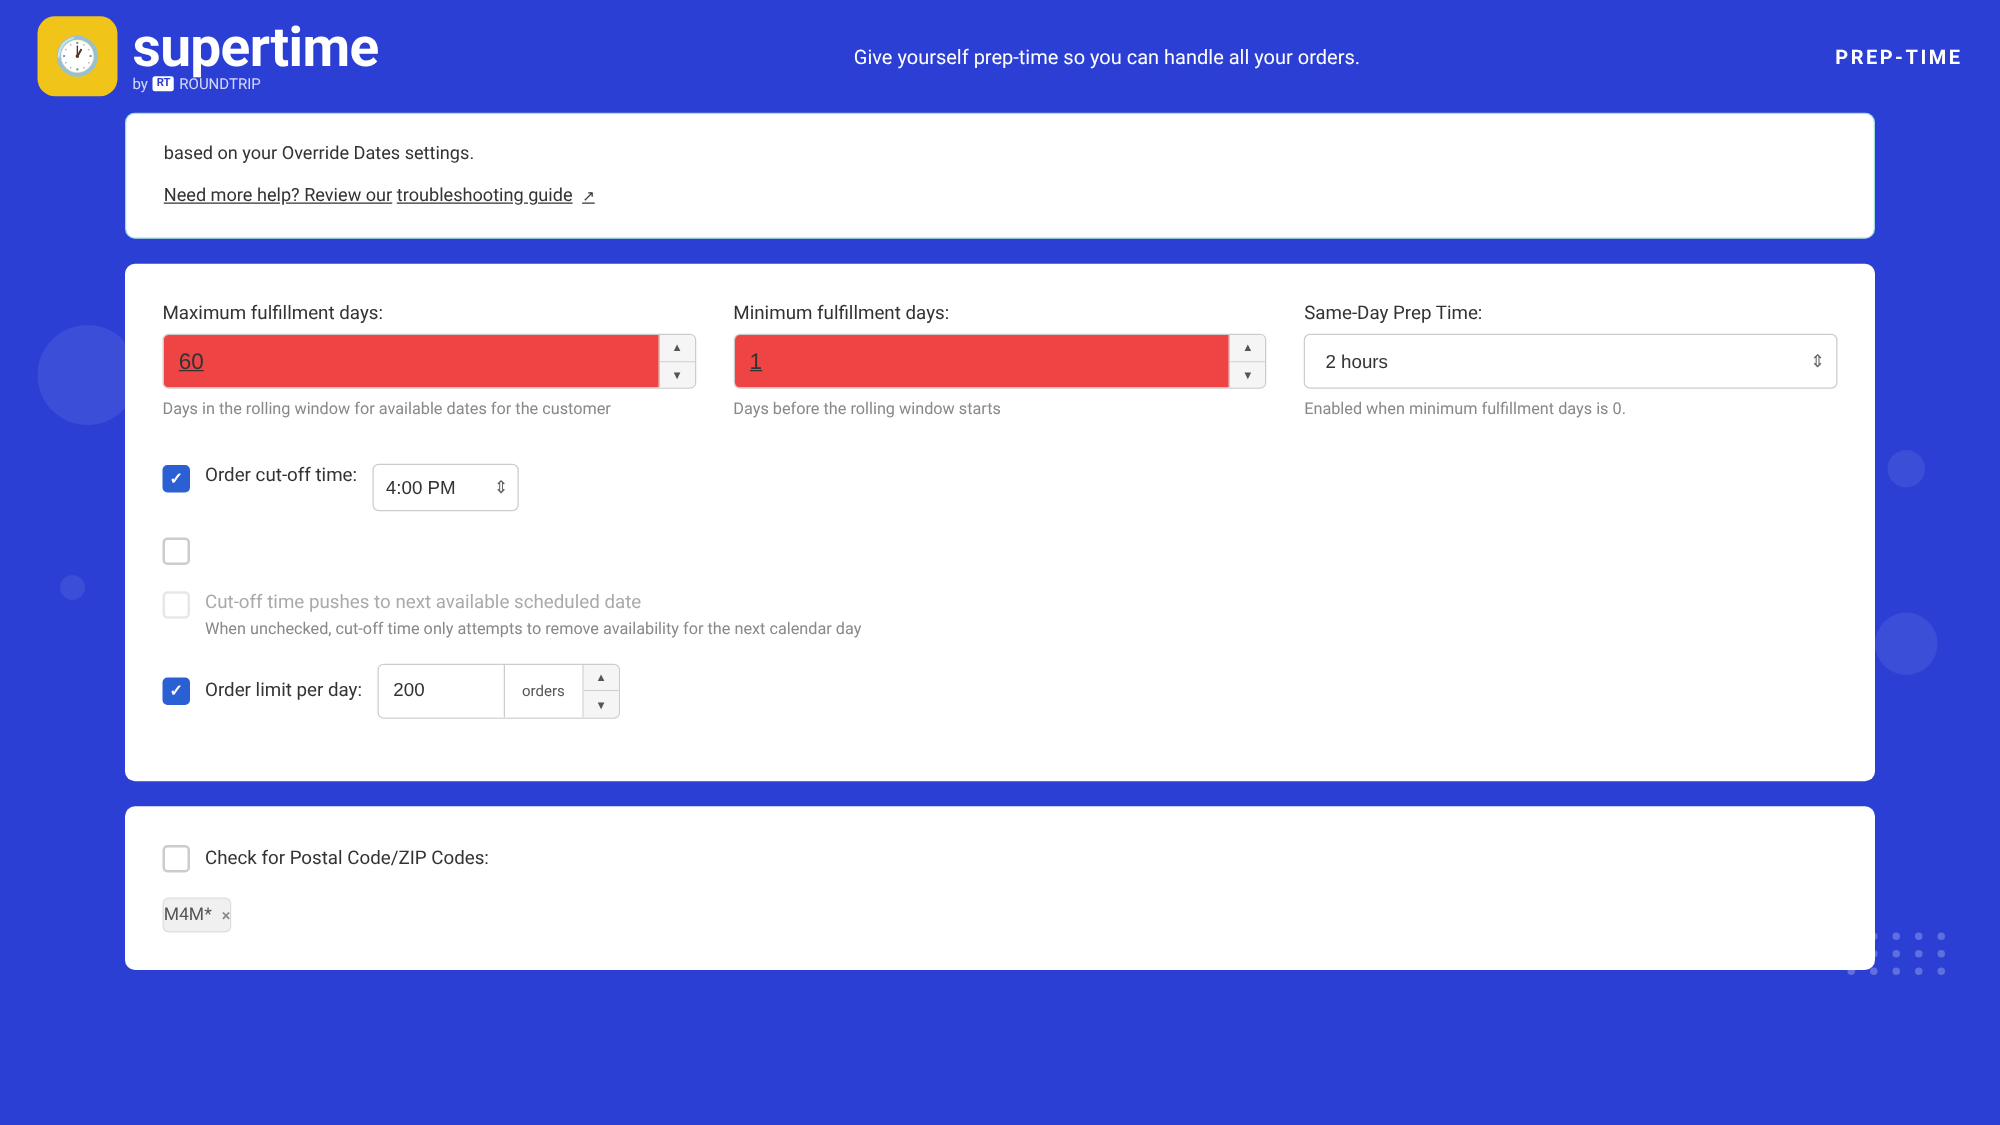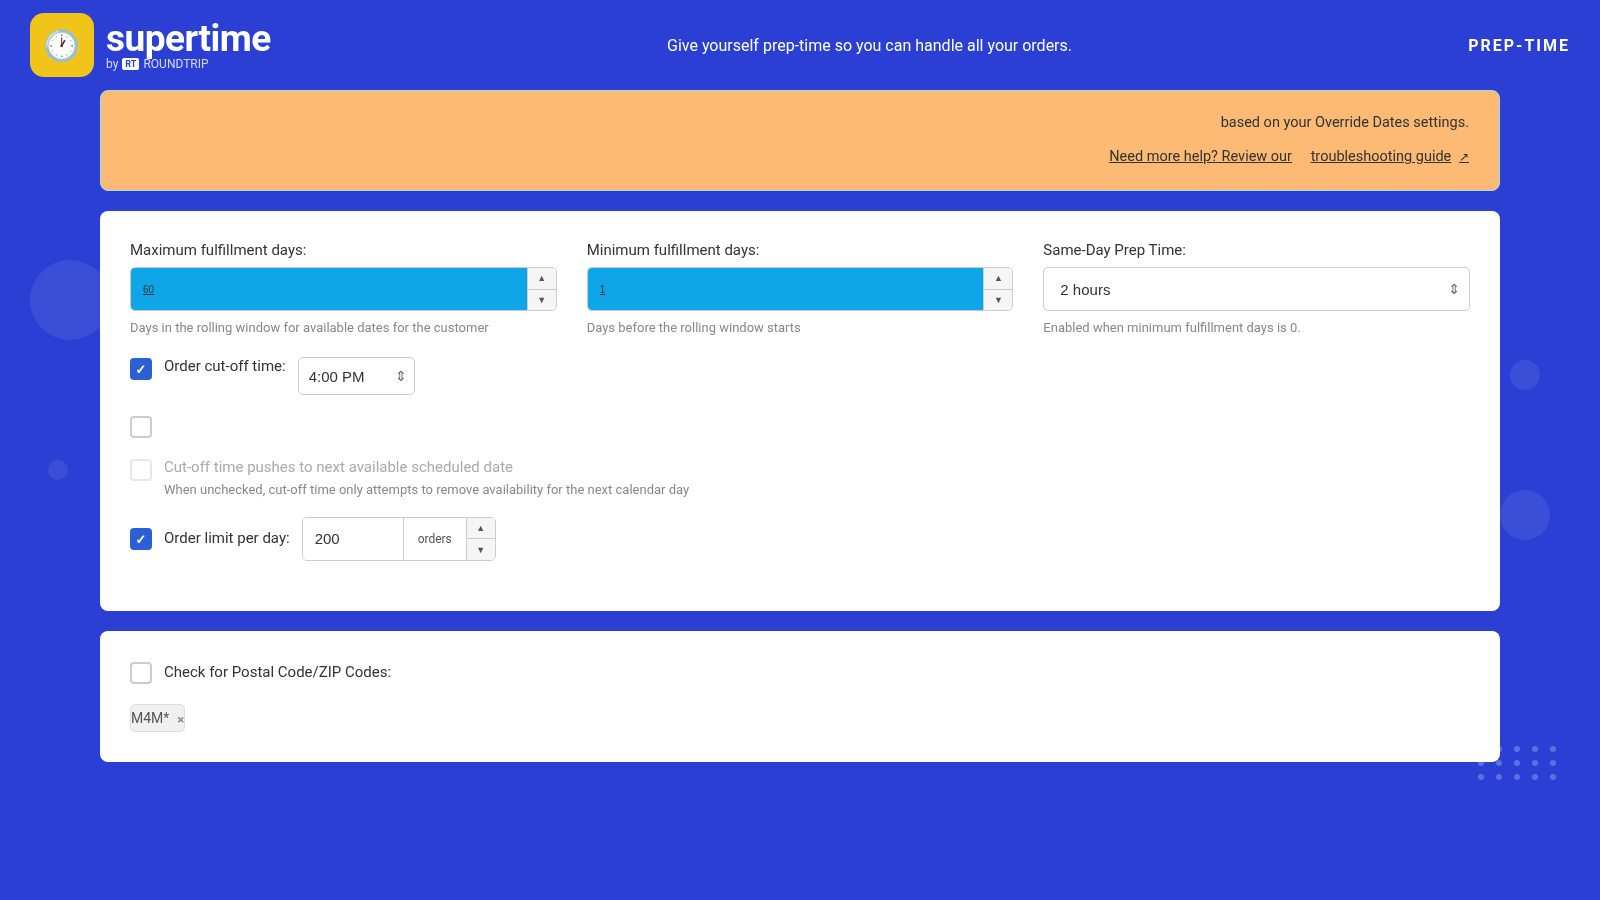--- a/index.html
+++ b/index.html
@@ -64,21 +64,21 @@
       justify-content: center;
       font-size: 30px;
       flex-shrink: 0;
     }
     .logo-text {
       display: flex;
       flex-direction: column;
     }
     .logo-name {
       color: white;
-      font-size: 37px;
+      font-size: 44px;
       font-weight: 700;
       letter-spacing: -0.5px;
       line-height: 1;
     }
     .logo-by {
       color: rgba(255,255,255,0.8);
       font-size: 12px;
       display: flex;
       align-items: center;
       gap: 4px;
@@ -106,61 +106,59 @@
 
     
     .content-wrapper {
       margin: 0 100px;
       position: relative;
       z-index: 5;
     }
 
     
     .info-box {
-      background: #fdba74;
+      background: #ffffff;
       border: 1.5px solid #a0dede;
       border-radius: 8px;
       padding: 20px 30px 25px;
       margin-bottom: 20px;
-      text-align: right;
     }
     .info-box p {
       color: #333;
       font-size: 14.5px;
       line-height: 1.6;
       margin-bottom: 12px;
     }
     .info-link {
       color: #333;
       font-size: 14.5px;
       text-decoration: none;
     }
     .info-link span {
       text-decoration: underline;
-      margin-left: 15px;
     }
     .info-link .ext-icon {
       display: inline-block;
       margin-left: 4px;
       font-size: 12px;
     }
 
     
     .settings-card {
       background: white;
       border-radius: 8px;
       padding: 30px 30px;
       margin-bottom: 20px;
     }
 
     
     .fulfillment-row {
       display: flex;
       gap: 30px;
-      margin-bottom: 20px;
+      margin-bottom: 34px;
       align-items: flex-start;
     }
     .fulfillment-col {
       flex: 1;
     }
     .field-label {
       font-size: 15px;
       color: #333;
       margin-bottom: 8px;
       font-weight: 400;
@@ -179,23 +177,23 @@
       border-radius: 5px;
       overflow: hidden;
       height: 44px;
       background: white;
     }
     .number-input-wrap input {
       flex: 1;
       border: none;
       outline: none;
       padding: 0 12px;
-      font-size: 10px;
-      color: #333;
-      background: #0ea5e9;
+      font-size: 18px;
+      color: #333;
+      background: #ef4444;
       text-decoration: underline;
     }
     .spinner-group {
       display: flex;
       flex-direction: column;
       border-left: 1.5px solid #ccc;
     }
     .spinner-btn {
       flex: 1;
       width: 28px;

